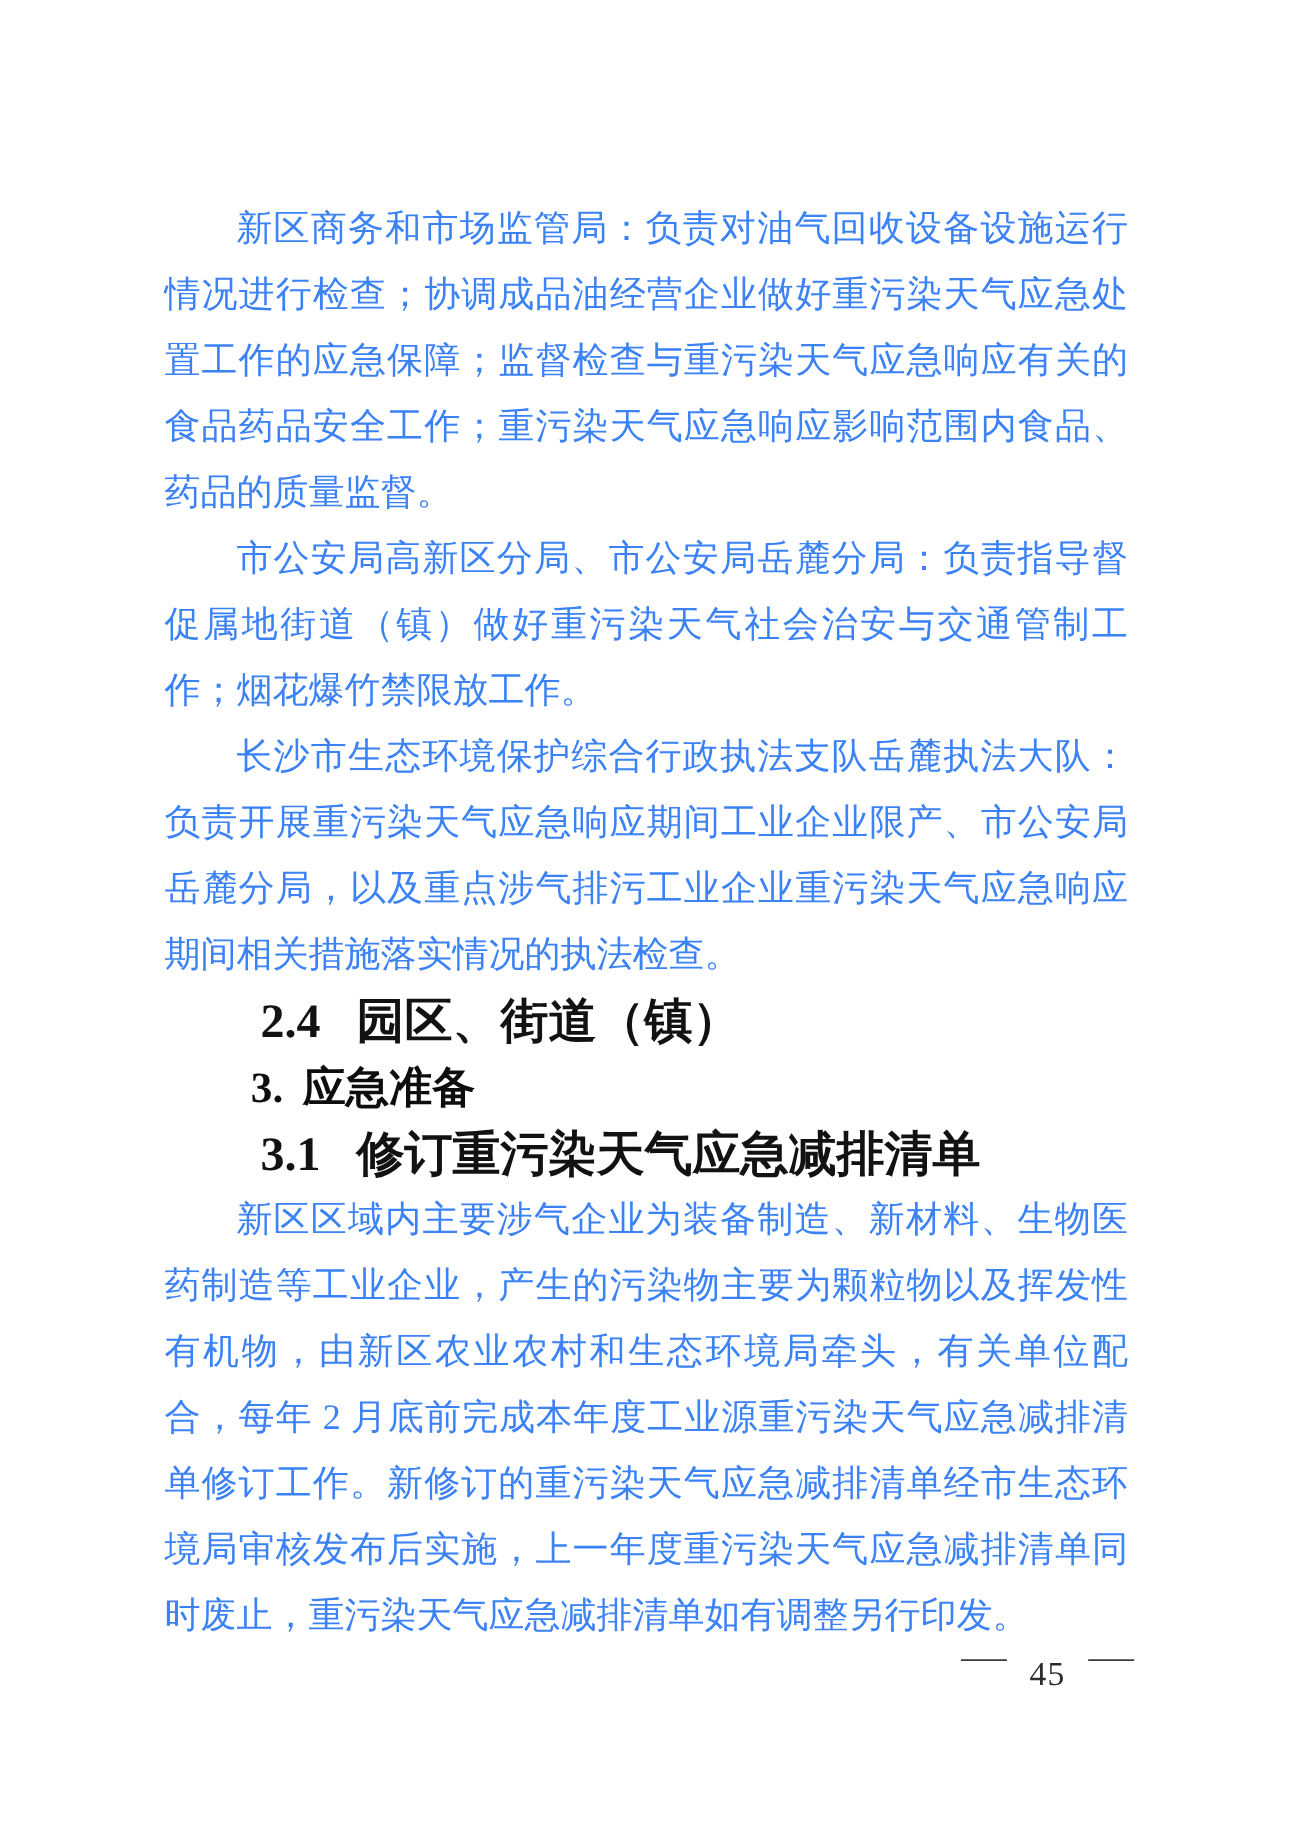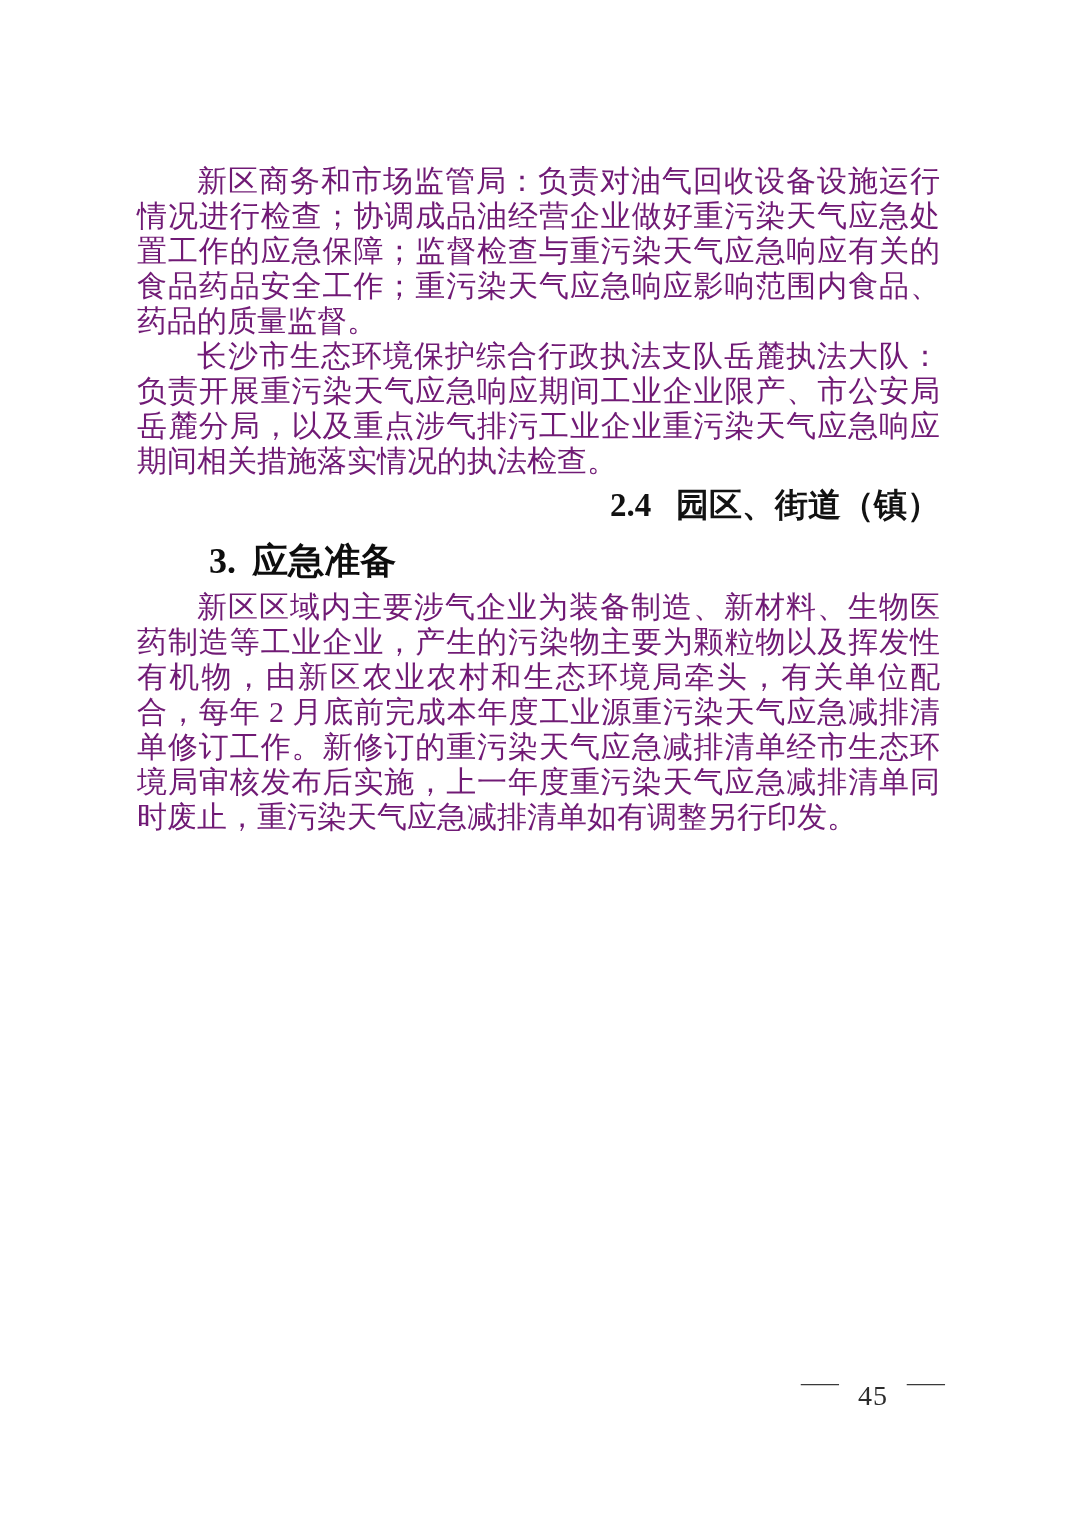--- a/index.html
+++ b/index.html
@@ -17,37 +17,36 @@
     background: #ffffff;
   }
   .content {
     position: absolute;
     left: 137px;
     top: 163px;
     width: 803px;
   }
   .para {
     font-size: 30px;
-    line-height: 35px;
-    color: #701a75;
+    line-height: 55px;
+    color: #3b82f6;
     text-align: justify;
     text-justify: inter-character;
     text-align-last: left;
     text-indent: 2em;
     word-break: break-all;
   }
   .heading-sub {
-    font-size: 33px;
+    font-size: 40px;
     line-height: 55px;
     color: #121212;
     font-weight: bold;
     text-indent: 2em;
     font-family: "Liberation Serif", "DejaVu Serif", serif;
     white-space: nowrap;
-    text-align: right;
   }
   .heading-main {
     font-size: 36px;
     line-height: 55px;
     color: #0d0d0d;
     font-weight: bold;
     text-indent: 2em;
     font-family: "Liberation Sans", "DejaVu Sans", sans-serif;
     white-space: nowrap;
   }
@@ -77,32 +76,36 @@
   .footer .num { letter-spacing: 1px; margin-top: 28px; }
 </style>
 </head>
 <body>
 
 <div class="page">
   <div class="content">
 
     <p class="para">新区商务和市场监管局：负责对油气回收设备设施运行情况进行检查；协调成品油经营企业做好重污染天气应急处置工作的应急保障；监督检查与重污染天气应急响应有关的食品药品安全工作；重污染天气应急响应影响范围内食品、药品的质量监督。</p>
 
+    <p class="para">市公安局高新区分局、市公安局岳麓分局：负责指导督促属地街道（镇）做好重污染天气社会治安与交通管制工作；烟花爆竹禁限放工作。</p>
 
     <p class="para">长沙市生态环境保护综合行政执法支队岳麓执法大队：负责开展重污染天气应急响应期间工业企业限产、市公安局岳麓分局，以及重点涉气排污工业企业重污染天气应急响应期间相关措施落实情况的执法检查。</p>
 
     <div class="heading-sub">
       <span class="h-num">2.4</span><span>园区、街道（镇）</span>
     </div>
 
 
     <div class="heading-main">
       <span class="h-num">3.</span><span>应急准备</span>
     </div>
 
+    <div class="heading-sub">
+      <span class="h-num">3.1</span><span>修订重污染天气应急减排清单</span>
+    </div>
 
     <p class="para">新区区域内主要涉气企业为装备制造、新材料、生物医药制造等工业企业，产生的污染物主要为颗粒物以及挥发性有机物，由新区农业农村和生态环境局牵头，有关单位配合，每年 2 月底前完成本年度工业源重污染天气应急减排清单修订工作。新修订的重污染天气应急减排清单经市生态环境局审核发布后实施，上一年度重污染天气应急减排清单同时废止，重污染天气应急减排清单如有调整另行印发。</p>
 
   </div>
 
   <div class="footer">
     <span class="dash">—</span>
     <span class="num">45</span>
     <span class="dash">—</span>
   </div>

